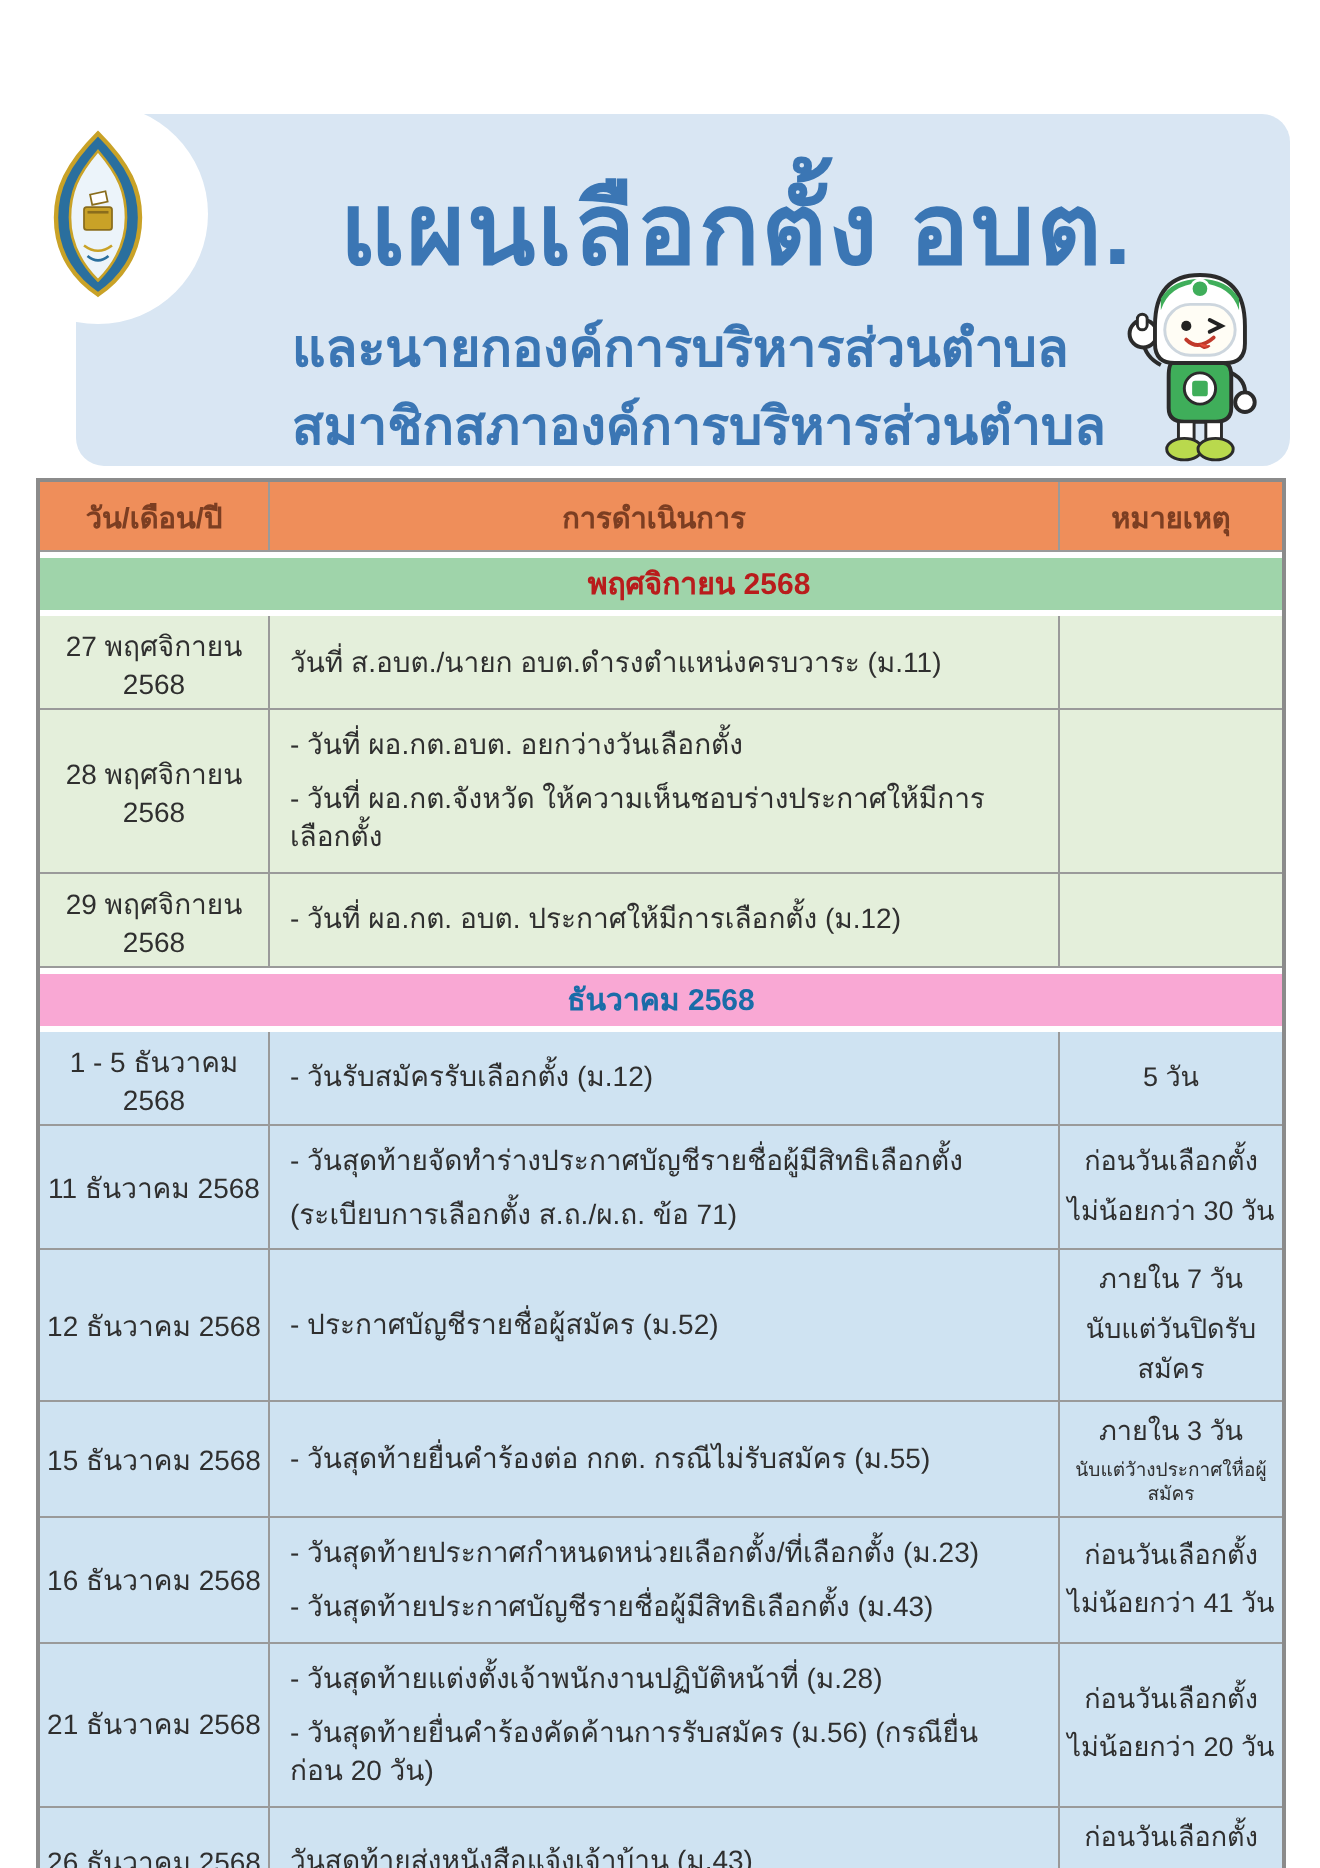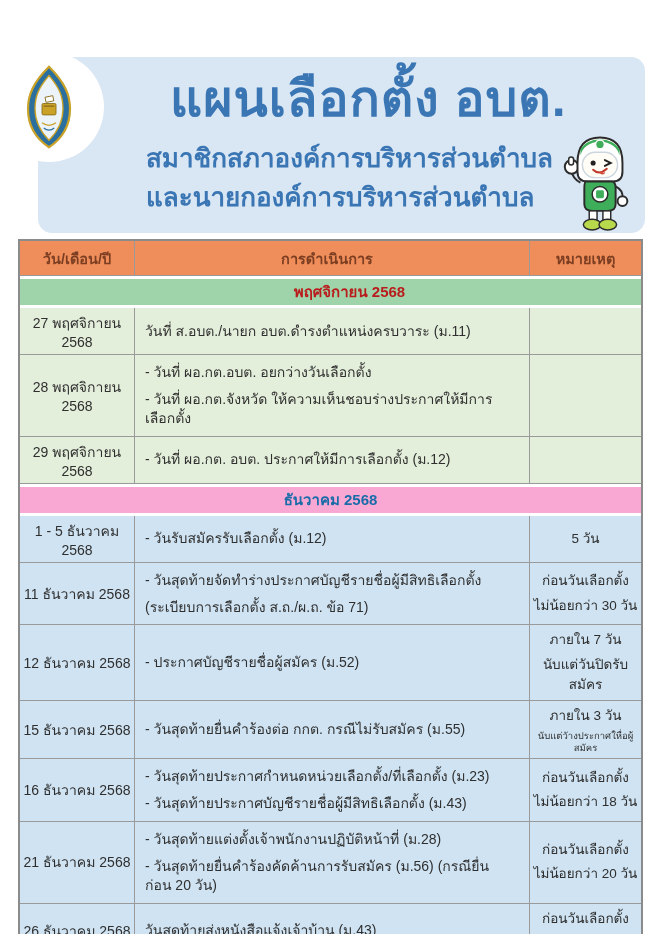--- a/index.html
+++ b/index.html
@@ -2,21 +2,21 @@
 <html><head>
 <meta charset="utf-8">
 <style>
   html,body{margin:0;padding:0;background:#ffffff;}
   .page{position:relative;width:660px;height:934px;background:#ffffff;overflow:hidden;
         font-family:"Liberation Sans","DejaVu Sans",sans-serif;color:#2f2f2f;}
 
   
   .banner{position:absolute;left:38px;top:57px;width:607px;height:176px;
           background:#d9e6f3;border-radius:14px;}
-  .banner-text{position:absolute;left:108px;top:4px;width:470px;}
+  .banner-text{position:absolute;left:108px;top:20px;width:470px;}
   .title{padding-left:24px;font-size:50px;font-weight:bold;color:#3b76b4;
          letter-spacing:1px;line-height:1.55;white-space:nowrap;}
   .subtitle{font-size:26px;font-weight:bold;color:#3b76b4;line-height:1.5;white-space:nowrap;}
 
   .logo-wrap{position:absolute;left:-6px;top:52px;width:110px;height:110px;border-radius:50%;
              background:#ffffff;display:flex;align-items:center;justify-content:center;}
   .mascot-wrap{position:absolute;right:2px;bottom:-2px;width:88px;height:104px;}
 
   
   .etable{position:absolute;left:18px;top:239px;width:625px;
@@ -44,22 +44,22 @@
   .trow .cell{min-height:35px;}
 </style>
 </head>
 <body>
 
 <div class="page">
 
   <div class="banner">
     <div class="banner-text">
       <div class="title">แผนเลือกตั้ง อบต.</div>
+      <div class="subtitle">และนายกองค์การบริหารส่วนตำบล</div>
       <div class="subtitle">สมาชิกสภาองค์การบริหารส่วนตำบล</div>
-      <div class="subtitle">และนายกองค์การบริหารส่วนตำบล</div>
     </div>
 
     <div class="mascot-wrap">
       <svg viewBox="0 0 90 105" width="88" height="104">
 
         <path d="M26 52 Q18 48 17 40" stroke="#2b2b2b" stroke-width="2" fill="none"></path>
         <circle cx="17" cy="36" r="7" fill="#ffffff" stroke="#2b2b2b" stroke-width="2"></circle>
         <rect x="14" y="26" width="5" height="8" rx="2.5" fill="#ffffff" stroke="#2b2b2b" stroke-width="1.5"></rect>
 
         <path d="M23 32 Q23 6 46 6 Q69 6 69 32 L69 41 Q69 51 59 51 L33 51 Q23 51 23 41 Z" fill="#ffffff" stroke="#2b2b2b" stroke-width="2"></path>
@@ -171,21 +171,21 @@
           </div>
         </div>
         <div class="trow blue">
           <div class="cell c1">16 ธันวาคม 2568</div>
           <div class="cell c2">
             <p>- วันสุดท้ายประกาศกำหนดหน่วยเลือกตั้ง/ที่เลือกตั้ง (ม.23)</p>
             <p>- วันสุดท้ายประกาศบัญชีรายชื่อผู้มีสิทธิเลือกตั้ง (ม.43)</p>
           </div>
           <div class="cell c3">
             <p>ก่อนวันเลือกตั้ง</p>
-            <p>ไม่น้อยกว่า 18 วัน</p>
+            <p>ไม่น้อยกว่า 41 วัน</p>
           </div>
         </div>
         <div class="trow blue">
           <div class="cell c1">21 ธันวาคม 2568</div>
           <div class="cell c2">
             <p>- วันสุดท้ายแต่งตั้งเจ้าพนักงานปฏิบัติหน้าที่ (ม.28)</p>
             <p>- วันสุดท้ายยื่นคำร้องคัดค้านการรับสมัคร (ม.56) (กรณียื่นก่อน 20 วัน)</p>
           </div>
           <div class="cell c3">
             <p>ก่อนวันเลือกตั้ง</p>

